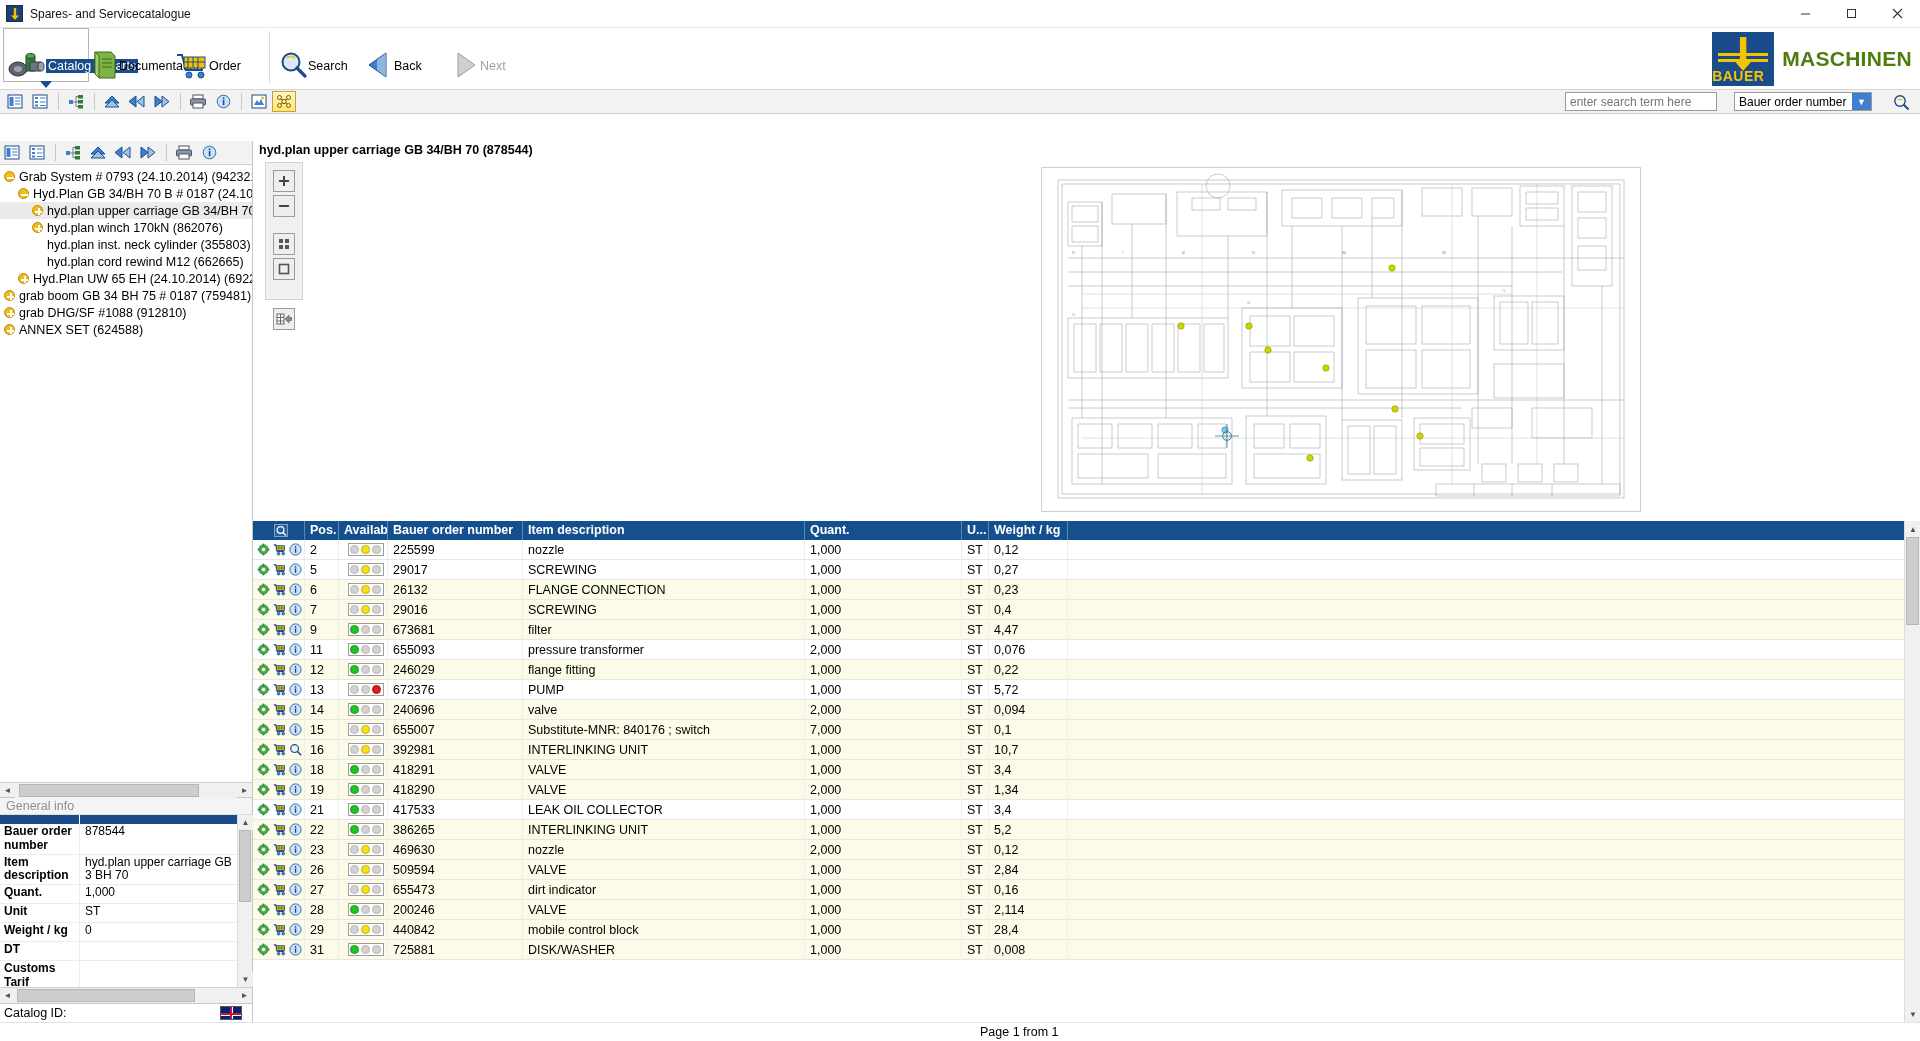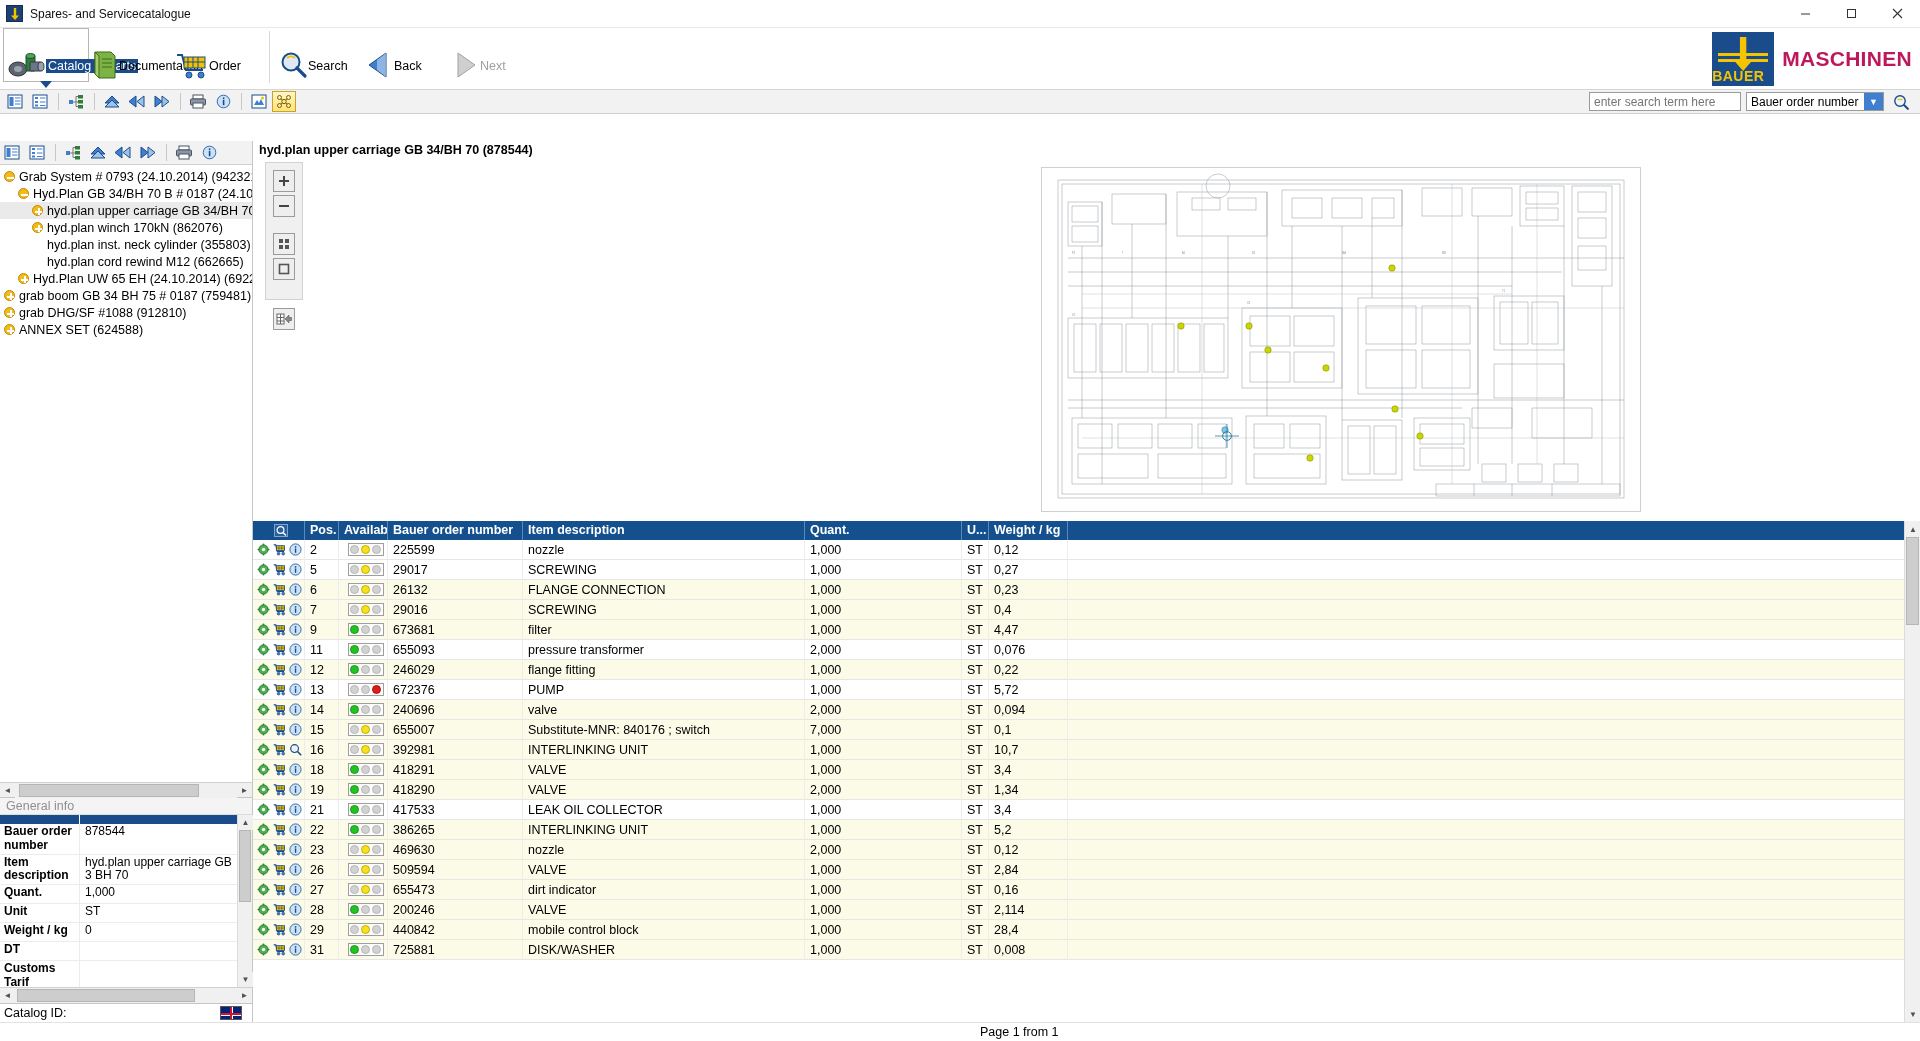--- a/index.html
+++ b/index.html
@@ -70,35 +70,35 @@
   }
   .logo-box .bar1, .logo-box .bar2 {
     position:absolute; height:3px; background:#f4c400; left:6px; width:50px;
   }
   .logo-box .bar1 { top:21px; }
   .logo-box .bar2 { top:27px; }
   .logo-box .bauer {
     position:absolute; bottom:2px; left:0; width:100%; text-align:left;
     color:#f4c400; font-size:14px; font-weight:bold; letter-spacing:0.5px;
   }
-  .logo-text { font-size:21px; font-weight:bold; color:#be185d; margin-left:8px; letter-spacing:0.3px; }
+  .logo-text { font-size:21px; font-weight:bold; color:#4d7c0f; margin-left:8px; letter-spacing:0.3px; }
 
   
   .toolbar2 {
     height: 24px; display:flex; align-items:center; background:#f2f2f2;
     border-bottom:1px solid #cfcfcf; padding-left:3px;
   }
   .tb-btn {
     width:24px; height:21px; margin-right:1px; display:flex;
     align-items:center; justify-content:center; border:1px solid transparent;
   }
   .tb-btn.active { background: linear-gradient(#fff6c8,#ffe37a); border:1px solid #c9a227; }
   .tb-sep { width:1px; height:17px; background:#c8c8c8; margin:0 5px; }
   .tb-search {
-    margin-left:auto; display:flex; align-items:center; padding-right:6px; gap:5px;
+    margin-left:auto; display:flex; align-items:center; padding-right:6px; gap:17px;
   }
   .tb-search input {
     width: 152px; height:19px; border:1px solid #9a9a9a; font-size:12px;
     padding:0 4px; color:#9a9a9a; background:#fff; font-family:"Liberation Sans",sans-serif;
   }
   .combo {
     width: 138px; height:19px; border:1px solid #9a9a9a; background:#fff;
     display:flex; align-items:center; font-size:12px; padding-left:4px; position:relative;
   }
   .combo .cb-arrow {

